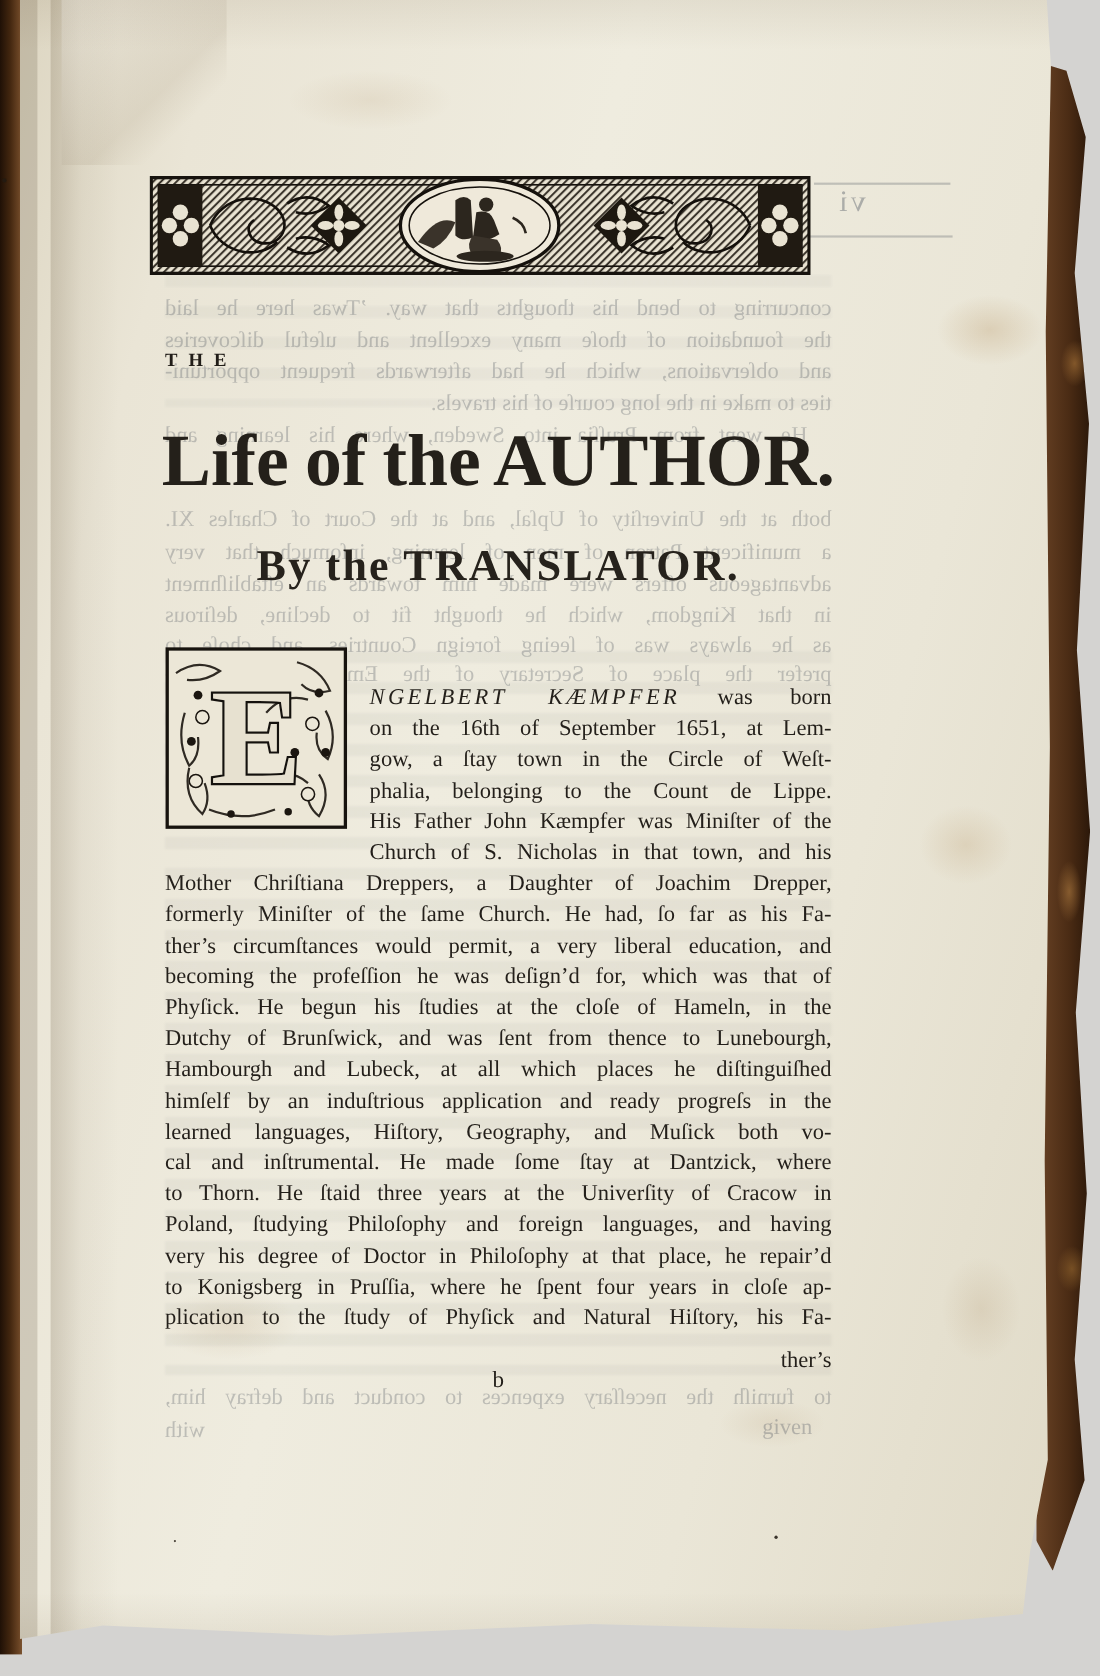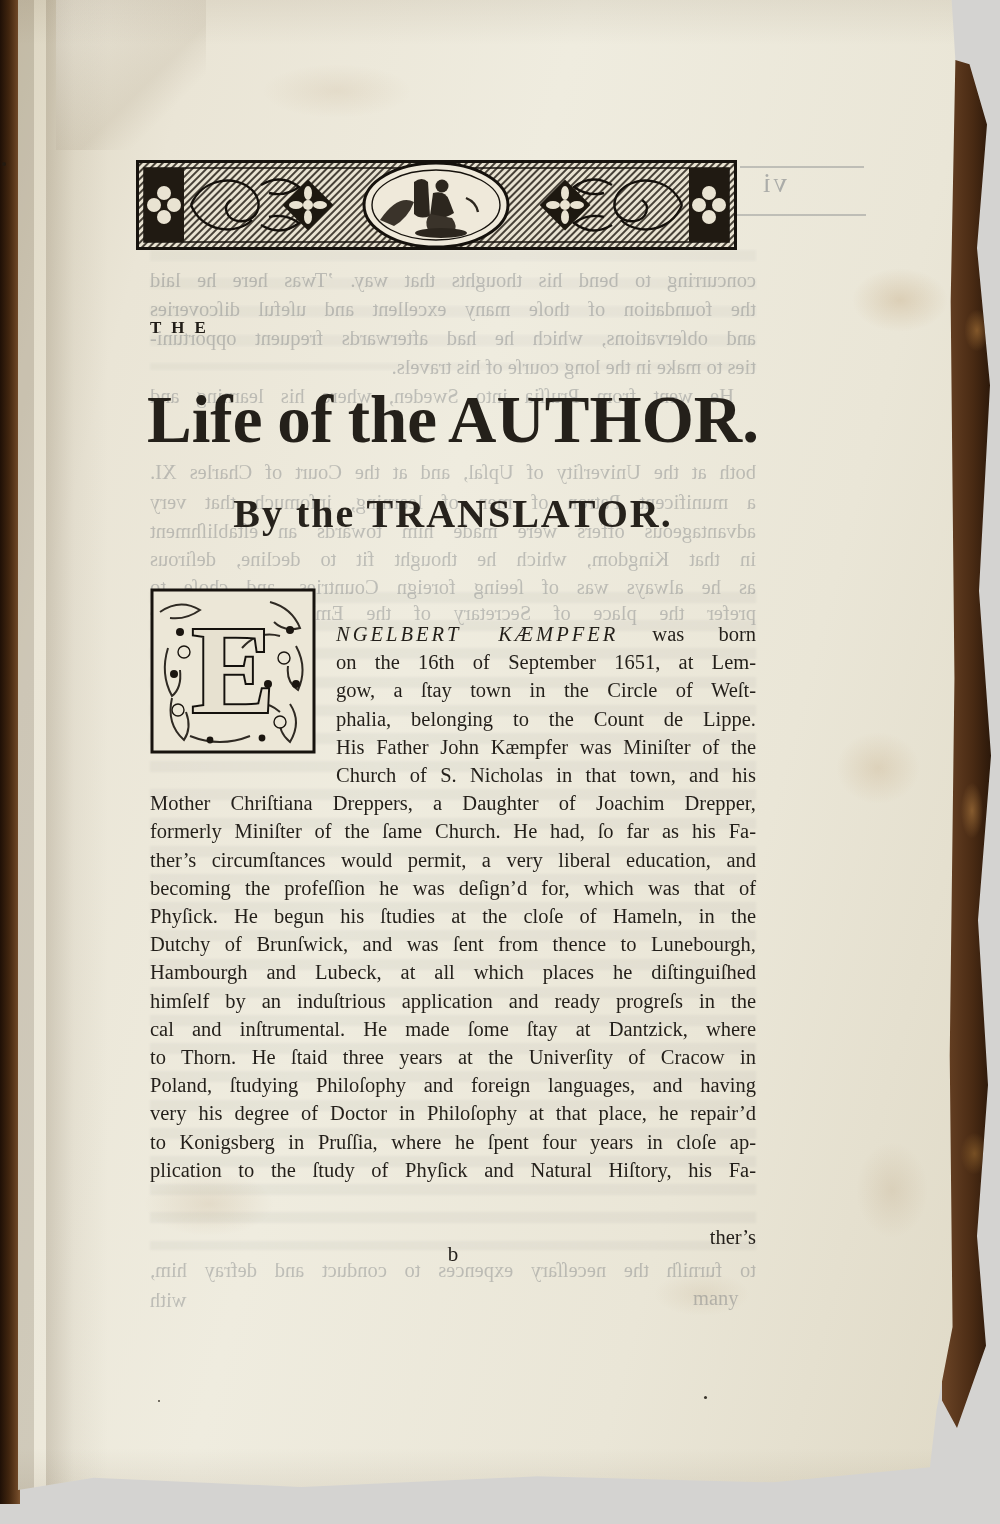--- a/index.html
+++ b/index.html
@@ -111,21 +111,21 @@
         <div class="bleed short" style="position: absolute; top: 353px;"><span>ties to make in the long courſe of his travels.</span></div>
         <div class="bleed ind" style="position: absolute; top: 382px;"><span>He went from Pruſſia into Sweden, where his learning and</span></div>
         <div class="bleed" style="position: absolute; top: 458px;"><span>both at the Univerſity of Upſal, and at the Court of Charles XI.</span></div>
         <div class="bleed" style="position: absolute; top: 488px;"><span>a munificent Patron of men of learning, inſomuch that very</span></div>
         <div class="bleed" style="position: absolute; top: 517px;"><span>advantageous offers were made him towards an eſtabliſhment</span></div>
         <div class="bleed" style="position: absolute; top: 545px;"><span>in that Kingdom, which he thought fit to decline, deſirous</span></div>
         <div class="bleed" style="position: absolute; top: 573px;"><span>as he always was of ſeeing foreign Countries, and choſe to</span></div>
         <div class="bleed" style="position: absolute; top: 599px;"><span>prefer the place of Secretary of the Embaſſy, which the</span></div>
         <div class="bleed" style="position: absolute; top: 1256px;"><span>to furniſh the neceſſary expences to conduct and defray him,</span></div>
         <div class="bleed short ar" style="position: absolute; top: 1286px;"><span>with</span></div>
-        <div class="bleed nm" style="position: absolute; top: 1284px; left: 675px; width: auto;"><span>many</span></div>
+        <div class="bleed nm" style="position: absolute; top: 1284px; left: 675px; width: auto;"><span>given</span></div>
       </div>
 
     <div class="headpiece">
       <svg viewBox="0 0 601 90" width="601" height="90">
         <defs>
           <pattern id="hp" width="5" height="5" patternUnits="userSpaceOnUse" patternTransform="rotate(45)">
             <rect width="5" height="5" fill="#e9e3d2"></rect>
             <line x1="1" y1="0" x2="1" y2="5" stroke="#2a241c" stroke-width="1.7"></line>
           </pattern>
         </defs>
@@ -230,20 +230,21 @@
         <div class="bline ind"><span>His Father John Kæmpfer was Miniſter of the</span></div>
         <div class="bline ind"><span>Church of S. Nicholas in that town, and his</span></div>
         <div class="bline"><span>Mother Chriſtiana Dreppers, a Daughter of Joachim Drepper,</span></div>
         <div class="bline"><span>formerly Miniſter of the ſame Church. He had, ſo far as his Fa-</span></div>
         <div class="bline"><span>ther’s circumſtances would permit, a very liberal education, and</span></div>
         <div class="bline"><span>becoming the profeſſion he was deſign’d for, which was that of</span></div>
         <div class="bline"><span>Phyſick. He begun his ſtudies at the cloſe of Hameln, in the</span></div>
         <div class="bline"><span>Dutchy of Brunſwick, and was ſent from thence to Lunebourgh,</span></div>
         <div class="bline"><span>Hambourgh and Lubeck, at all which places he diſtinguiſhed</span></div>
         <div class="bline"><span>himſelf by an induſtrious application and ready progreſs in the</span></div>
+        <div class="bline"><span>learned languages, Hiſtory, Geography, and Muſick both vo-</span></div>
         <div class="bline"><span>cal and inſtrumental. He made ſome ſtay at Dantzick, where</span></div>
         <div class="bline"><span>to Thorn. He ſtaid three years at the Univerſity of Cracow in</span></div>
         <div class="bline"><span>Poland, ſtudying Philoſophy and foreign languages, and having</span></div>
         <div class="bline"><span>very his degree of Doctor in Philoſophy at that place, he repair’d</span></div>
         <div class="bline"><span>to Konigsberg in Pruſſia, where he ſpent four years in cloſe ap-</span></div>
         <div class="bline"><span>plication to the ſtudy of Phyſick and Natural Hiſtory, his Fa-</span></div>
       </div>
 
     <div class="catch">ther’s</div>
     <div class="sig">b</div>

